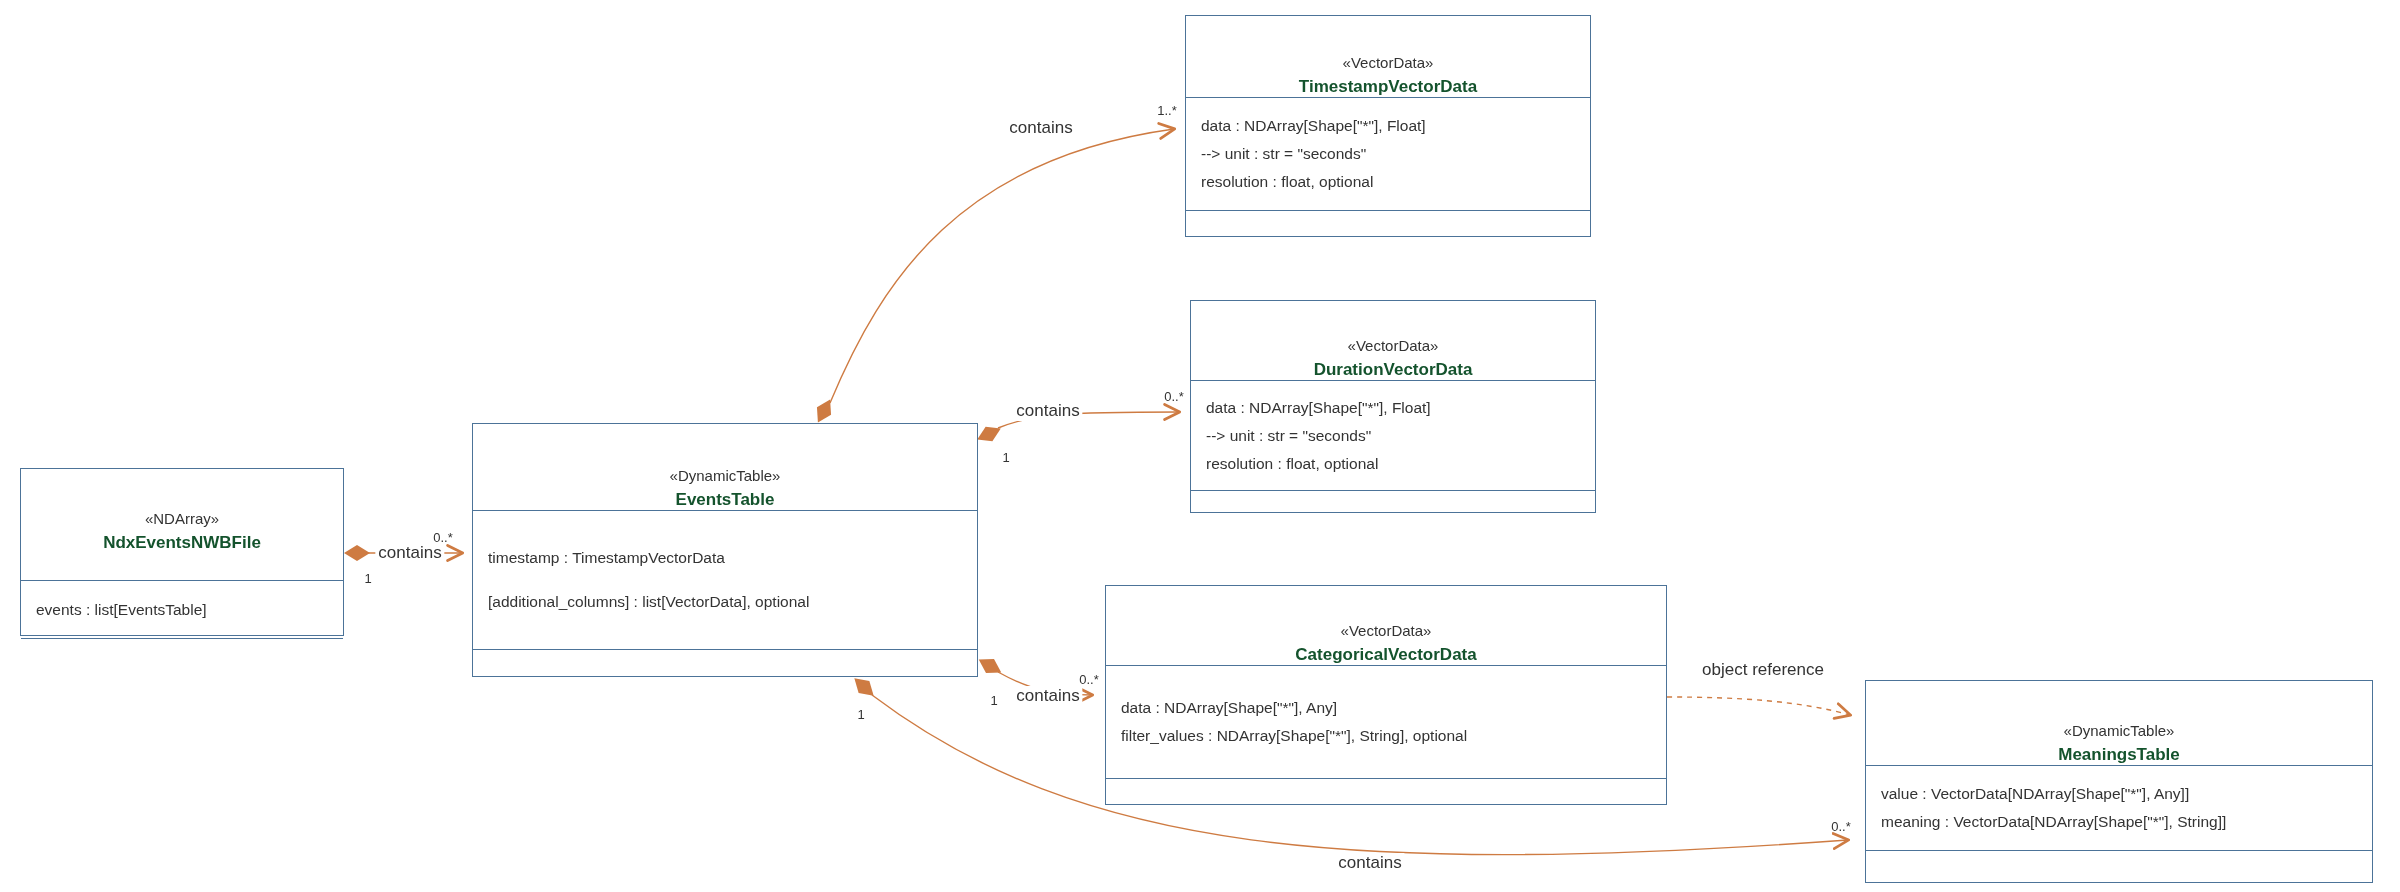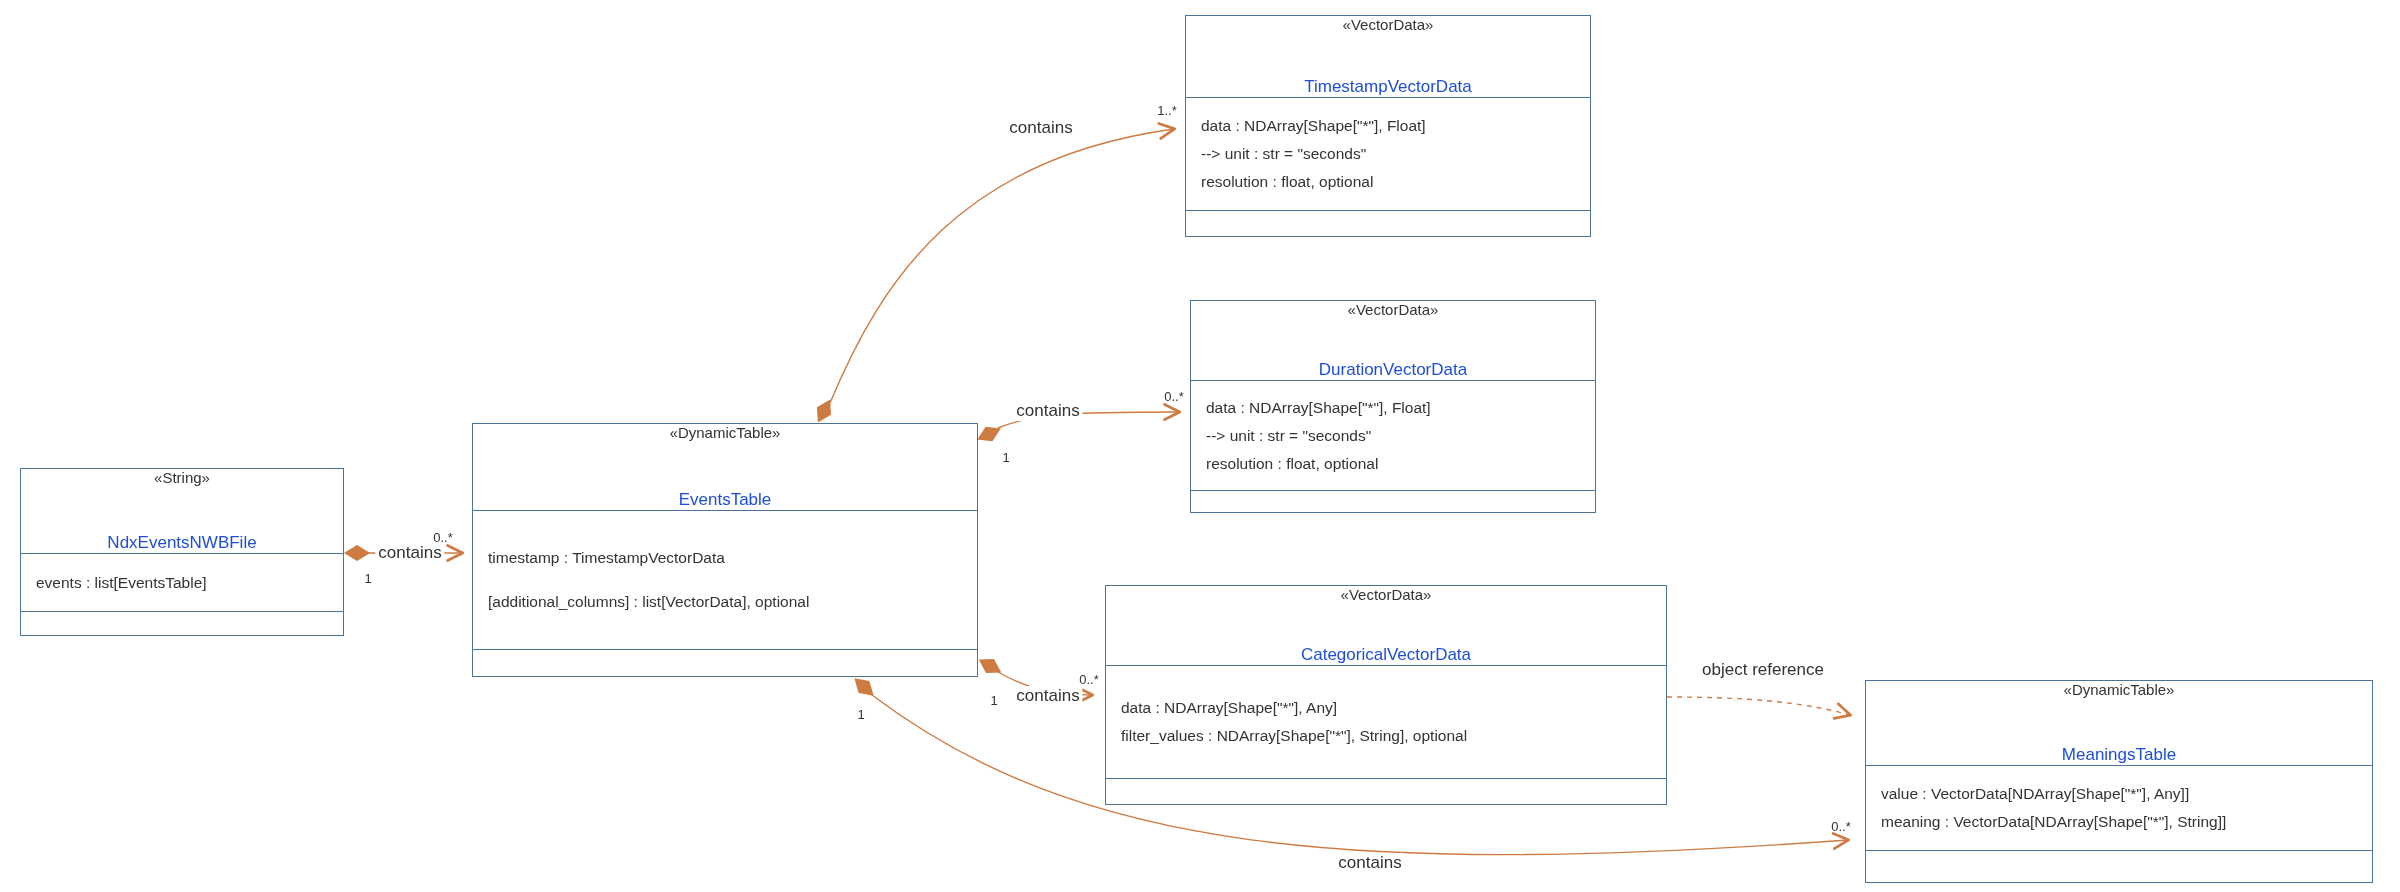--- a/index.html
+++ b/index.html
@@ -13,25 +13,25 @@
   }
   svg.edges{position:absolute;left:0;top:0;width:2400px;height:892px;}
   .class-box{
     position:absolute;
     display:flex;flex-direction:column;
     background:#ffffff;
     border:1.5px solid #4C7398;
     box-sizing:border-box;
   }
   .cb-title{
-    display:flex;flex-direction:column;align-items:center;justify-content:space-between;
+    display:flex;flex-direction:column;align-items:center;justify-content:flex-end;
     gap:6px;flex:0 0 auto;
   }
   .cb-stereotype{font-size:15px;color:#333333;}
-  .cb-name{font-size:17px;font-weight:normal;color:#1d4ed8;}
+  .cb-name{font-size:17px;font-weight:bold;color:#14532d;}
   .cb-attrs{
     border-top:1.5px solid #4C7398;
     flex:0 0 auto;
     display:flex;flex-direction:column;justify-content:center;
     padding:6px 0;
     box-sizing:border-box;
   }
   .cb-attr{
     font-size:15.5px;line-height:28px;padding:0 15px;white-space:nowrap;
   }
@@ -111,24 +111,24 @@
   <div class="mult-label" style="left:994px;top:700px;">1</div>
 
   <div class="edge-label" style="left:1370px;top:863px;">contains</div>
   <div class="mult-label" style="left:1841px;top:826px;">0..*</div>
   <div class="mult-label" style="left:861px;top:714px;">1</div>
 
   <div class="edge-label" style="left:1763px;top:670px;">object reference</div>
 
   <div class="class-box" style="left:20px;top:468px;width:324px;height:168px;">
     <div class="cb-title" style="height:84px;">
-      <div class="cb-stereotype">«String»</div>
+      <div class="cb-stereotype">«NDArray»</div>
       <div class="cb-name">NdxEventsNWBFile</div>
     </div>
-    <div class="cb-attrs" style="height:58px;">
+    <div class="cb-attrs" style="height:58px;margin-top:27px;">
       <div class="cb-attr">events : list[EventsTable]</div>
     </div>
     <div class="cb-methods"></div>
   </div>
 
   <div class="class-box" style="left:472px;top:423px;width:506px;height:254px;">
     <div class="cb-title" style="height:86px;">
       <div class="cb-stereotype">«DynamicTable»</div>
       <div class="cb-name">EventsTable</div>
     </div>

